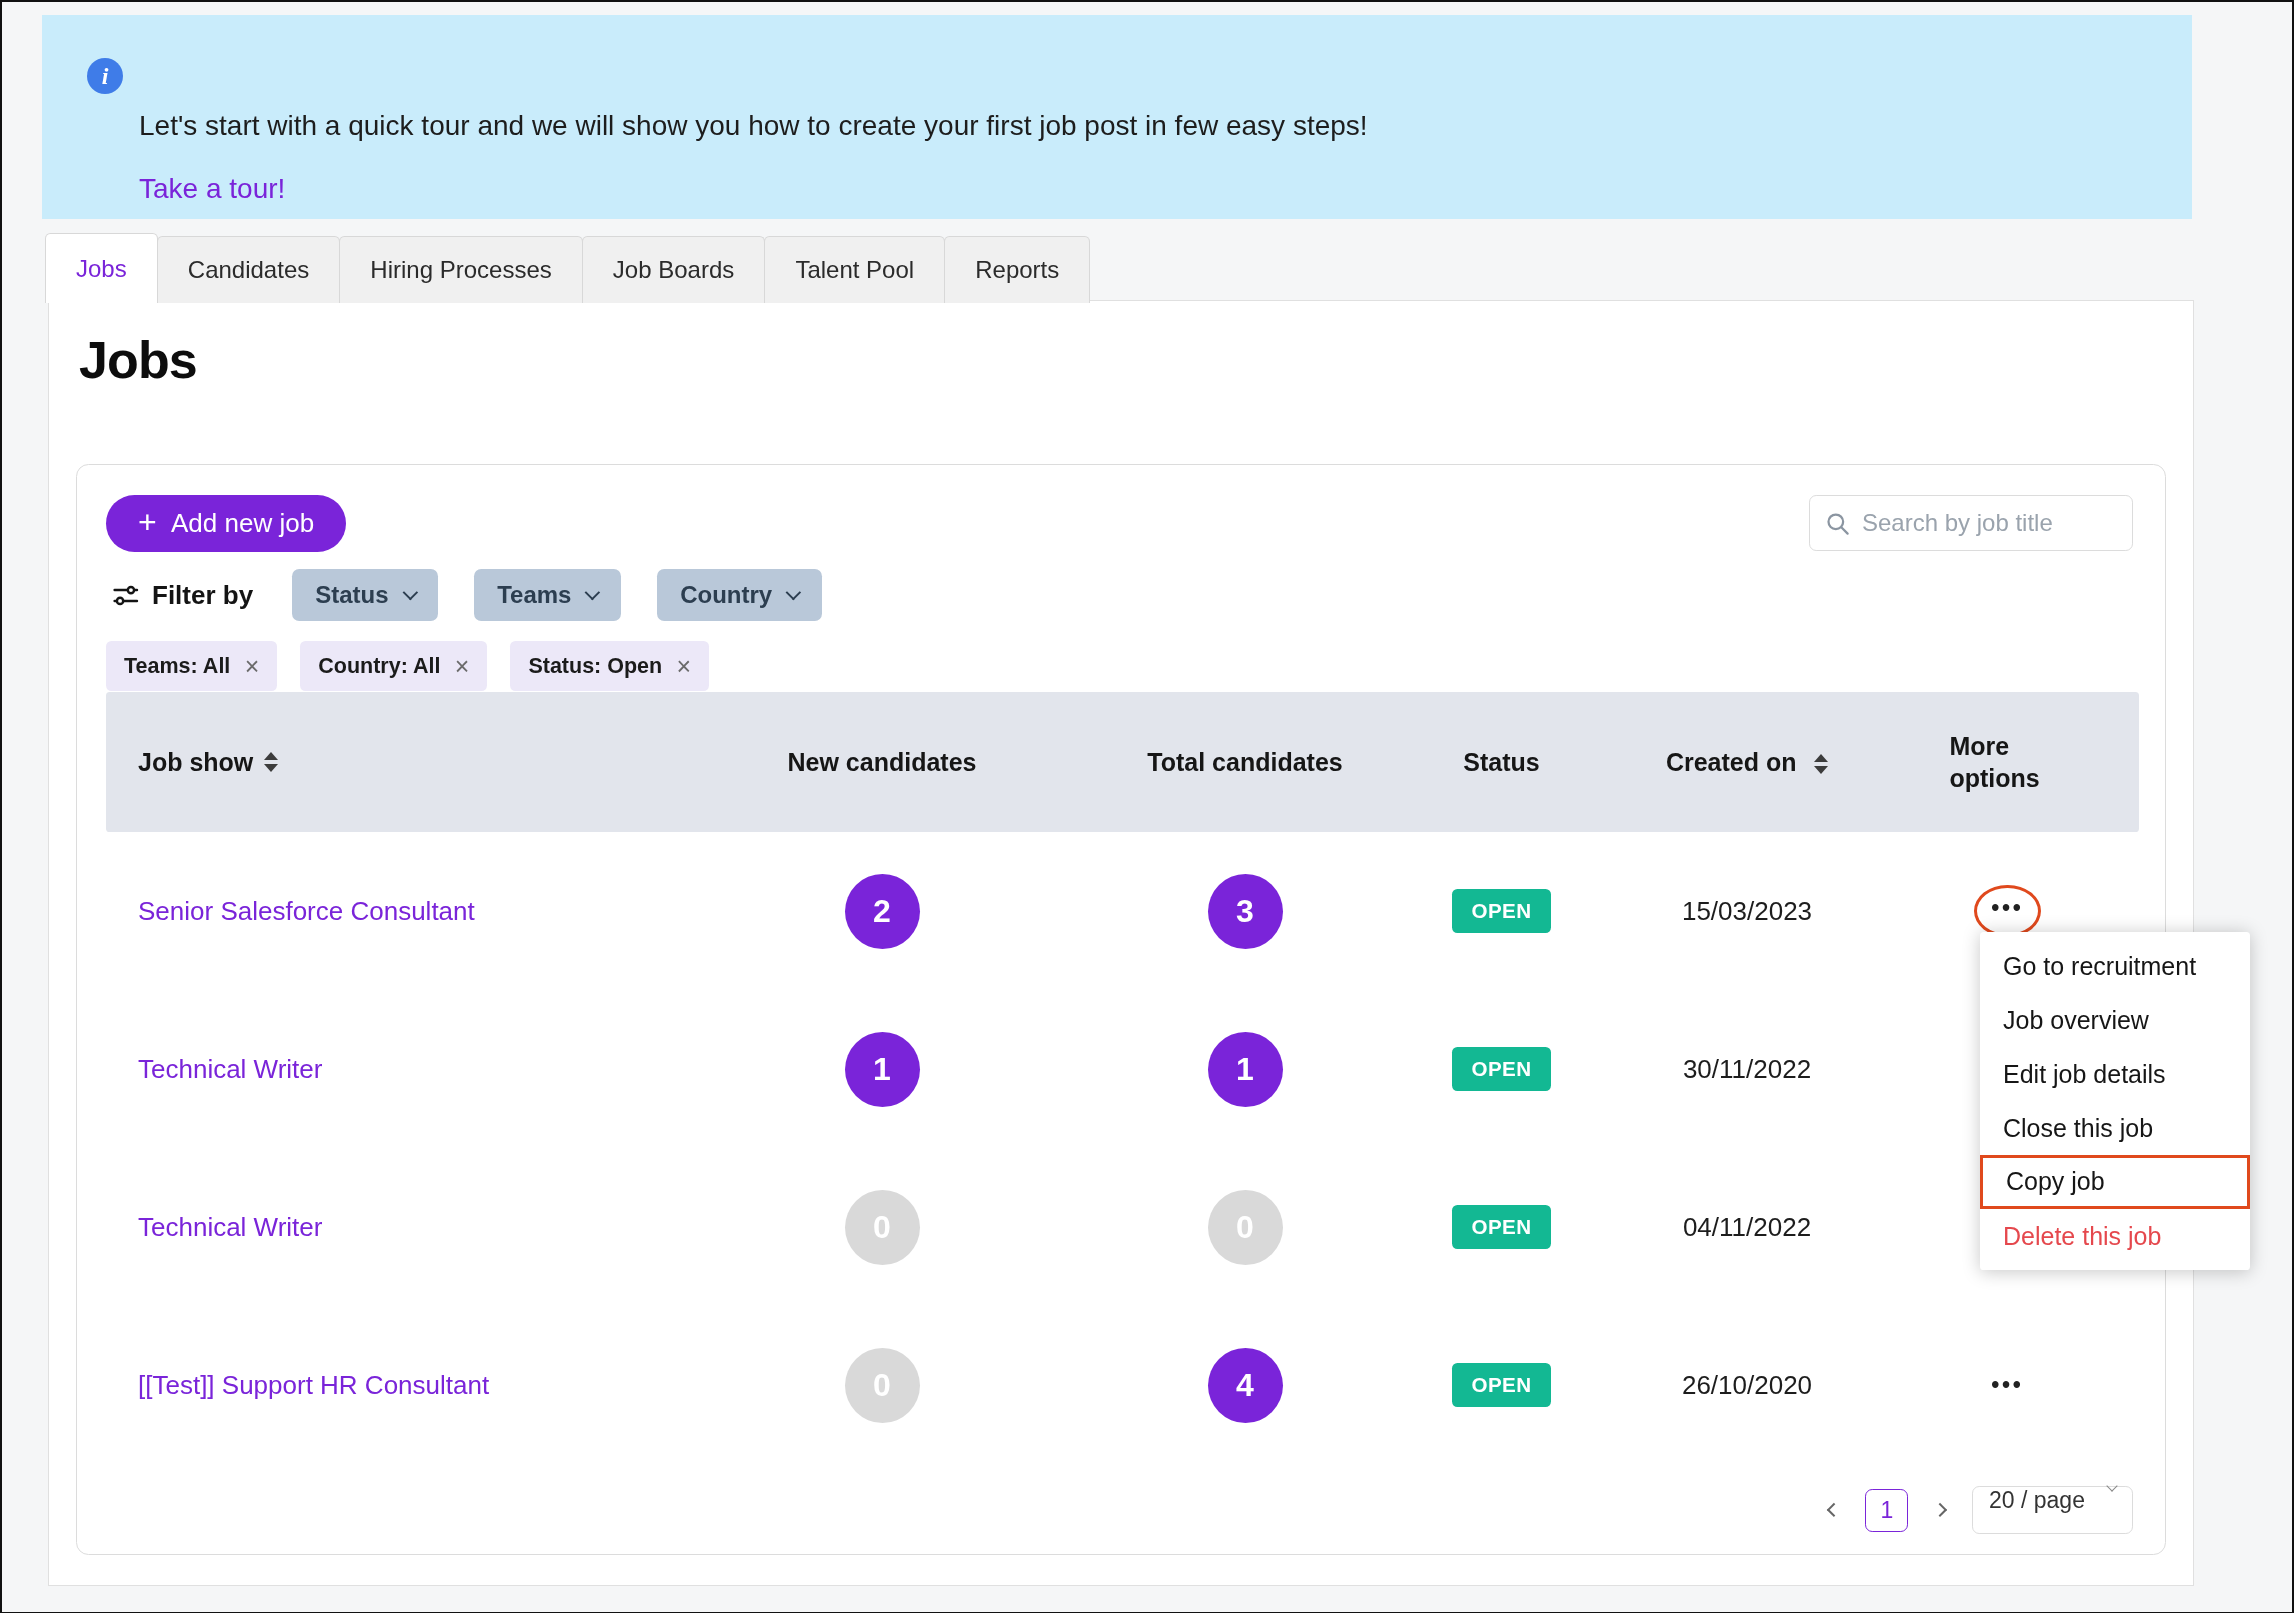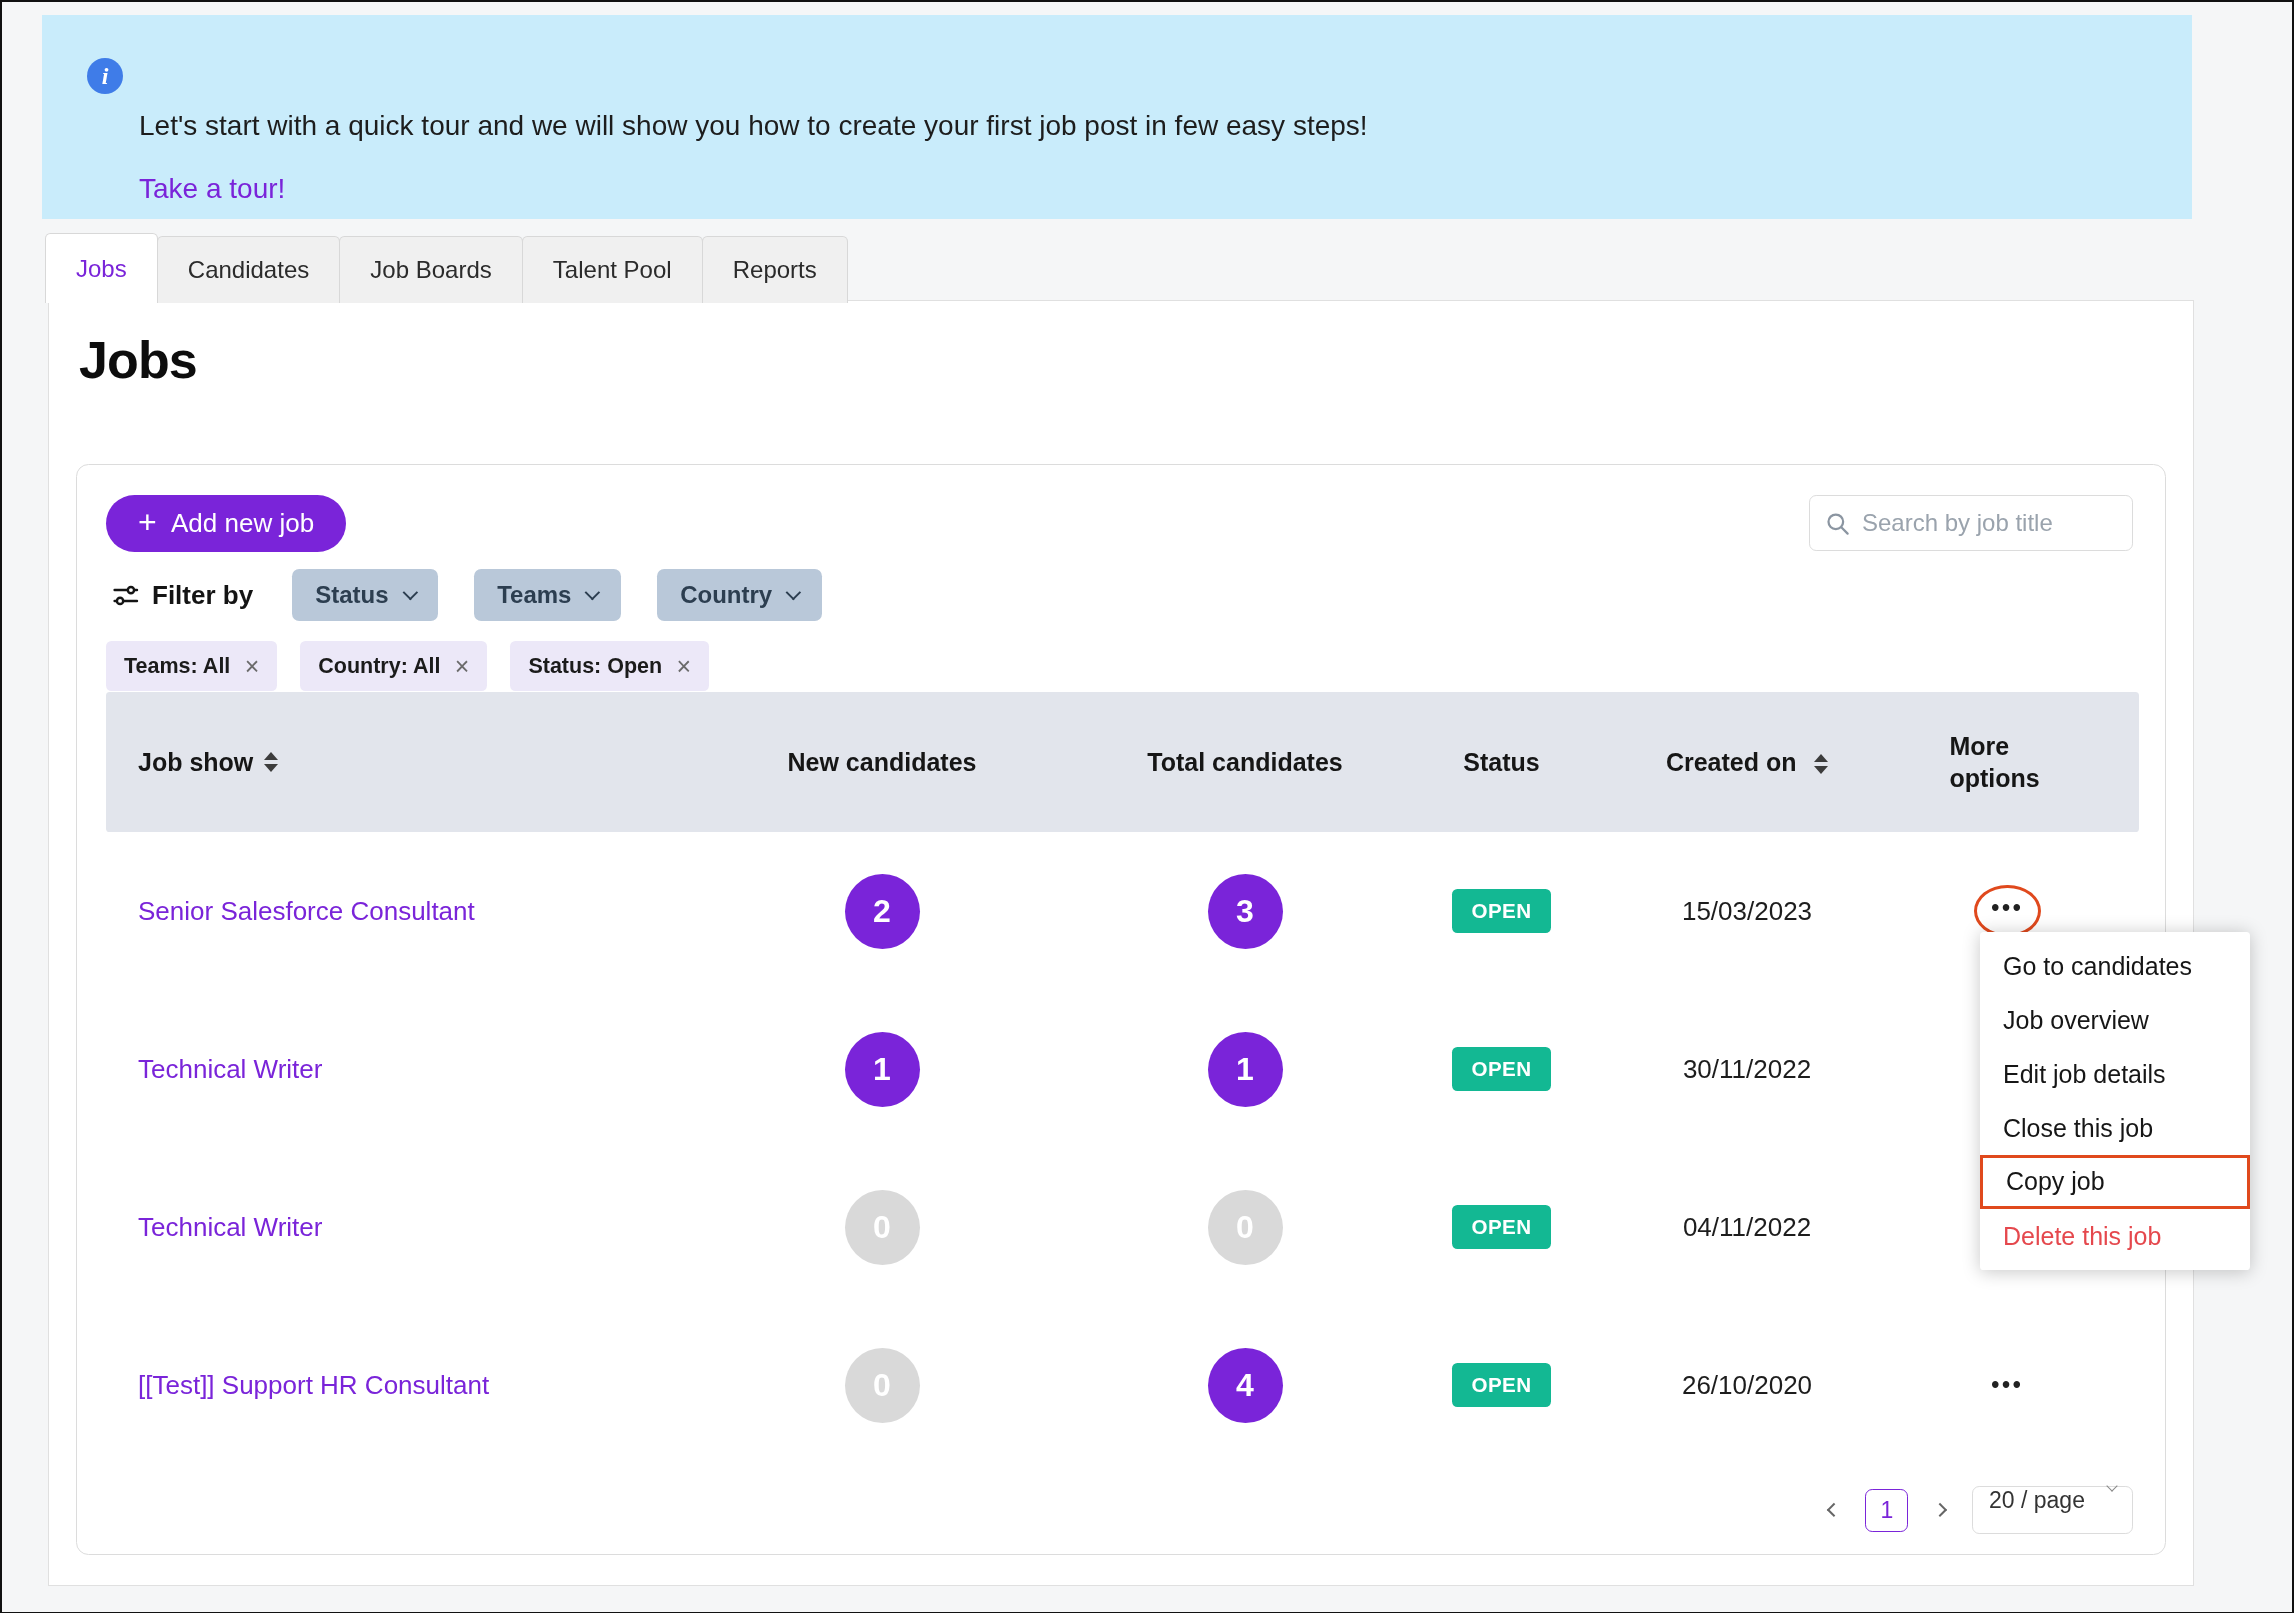--- a/index.html
+++ b/index.html
@@ -94,20 +94,21 @@
 
 <div class="banner">
   <div class="info-icon">i</div>
   <div class="banner-subtitle">Let's start with a quick tour and we will show you how to create your first job post in few easy steps!</div>
   <a class="banner-link">Take a tour!</a>
 </div>
 
 <div class="tabs">
   <div class="tab active">Jobs</div>
   <div class="tab">Candidates</div>
+  <div class="tab">Hiring Processes</div>
   <div class="tab">Job Boards</div>
   <div class="tab">Talent Pool</div>
   <div class="tab">Reports</div>
 </div>
 
 <div class="panel">
   <h1 class="page-title">Jobs</h1>
 
   <div class="card">
 
@@ -240,20 +241,20 @@
         </span>
       <div class="page-size">
         <span>20 / page</span>
         <span class="chev down"></span>
       </div>
     </div>
   </div>
 </div>
 
 <div class="context-menu">
-  <div class="menu-item">Go to candidates</div>
+  <div class="menu-item">Go to recruitment</div>
   <div class="menu-item">Job overview</div>
   <div class="menu-item">Edit job details</div>
   <div class="menu-item">Close this job</div>
   <div class="menu-item highlighted">Copy job</div>
   <div class="menu-item danger">Delete this job</div>
 </div>
 
 
 </body></html>

